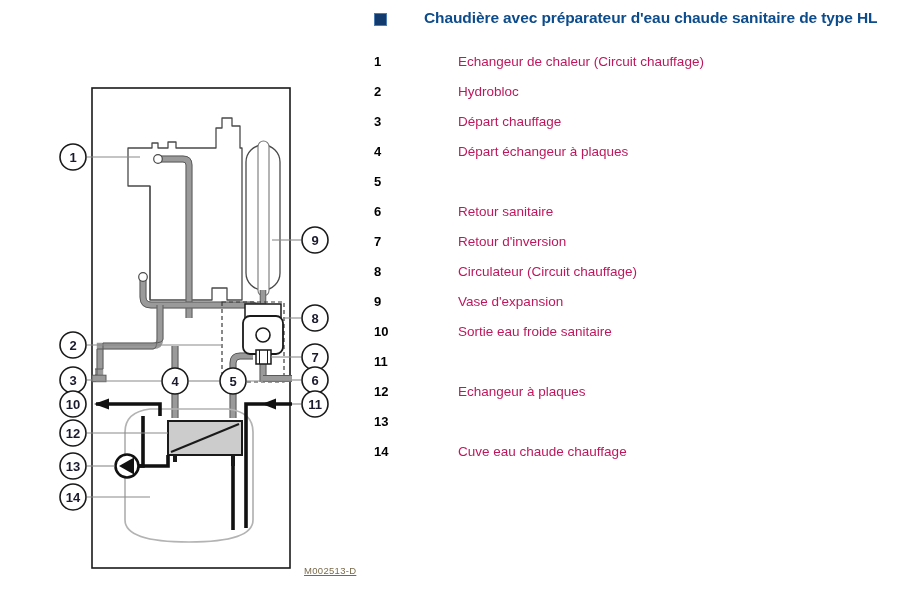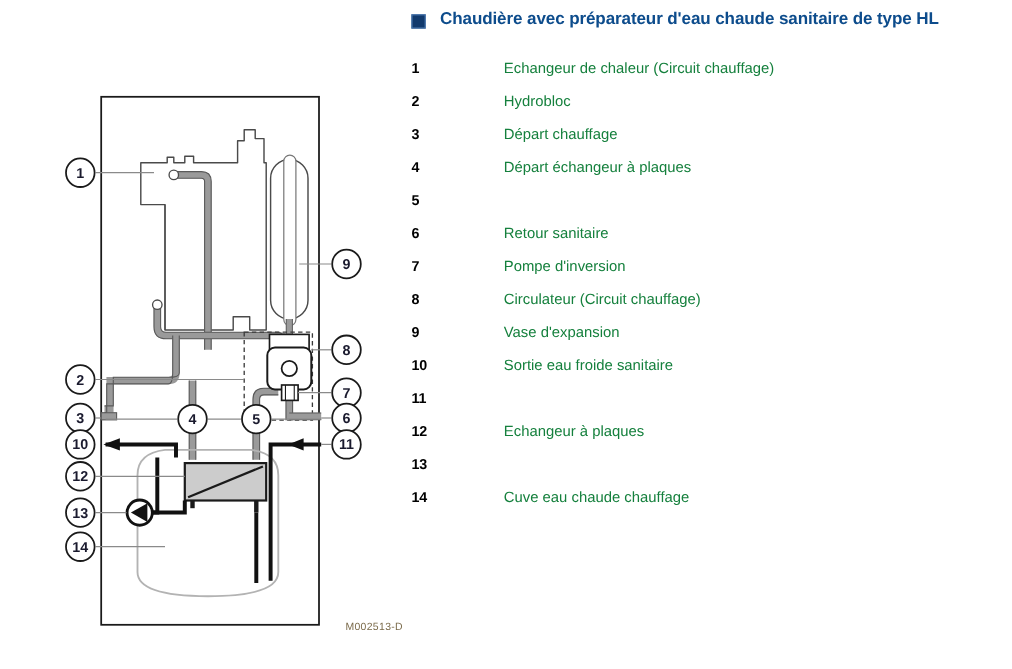--- a/index.html
+++ b/index.html
@@ -12,47 +12,47 @@
   }
   .clip-top{
     position:absolute;left:300px;top:-6px;
     font-size:11px;color:#6b5a3a;letter-spacing:.5px;
     white-space:nowrap;
   }
   
   .right-col{
     position:absolute;left:374px;top:8px;width:530px;
   }
-  .title-row{display:flex;align-items:flex-start;}
+  .title-row{display:flex;align-items:flex-start;gap:24px;}
   .title-bullet{
     width:11px;height:11px;flex:0 0 11px;
     background:#123a6d;border:1.5px solid #4d7cb5;
     margin-top:5px;margin-right:13px;
   }
   .title-text{
     color:#0d4c8c;font-weight:bold;font-size:15.5px;
     line-height:1.33;letter-spacing:-.1px;
     max-width:470px;
   }
   .legend{margin-top:25px;}
   .legend-row{
     display:flex;align-items:baseline;
     height:30px;
   }
   .legend-num{
     width:84px;flex:0 0 84px;
     font-weight:bold;font-size:13px;color:#000;
   }
-  .legend-label{font-size:13.5px;color:#15803d;}
+  .legend-label{font-size:13.5px;color:#be185d;}
 
   
   .diagram{position:absolute;left:0;top:0;width:370px;height:608px;}
   .dwgcode{
-    position:absolute;left:314px;top:565px;
-    font-size:9.5px;color:#7a6a4a;letter-spacing:.3px;
+    position:absolute;left:304px;top:565px;
+    font-size:9.5px;color:#7a6a4a;letter-spacing:.3px;text-decoration:underline;
   }
   svg{display:block;}
   .callout-txt{
     font-family:"Liberation Sans", sans-serif;
     font-size:13px;font-weight:bold;fill:#1a1a2e;
   }
 </style>
 </head>
 <body>
 
@@ -251,21 +251,21 @@
       </div>
       <div class="legend-row">
         <div class="legend-num">5</div>
       </div>
       <div class="legend-row">
         <div class="legend-num">6</div>
         <div class="legend-label">Retour sanitaire</div>
       </div>
       <div class="legend-row">
         <div class="legend-num">7</div>
-        <div class="legend-label">Pompe d'inversion</div>
+        <div class="legend-label">Retour d'inversion</div>
       </div>
       <div class="legend-row">
         <div class="legend-num">8</div>
         <div class="legend-label">Circulateur (Circuit chauffage)</div>
       </div>
       <div class="legend-row">
         <div class="legend-num">9</div>
         <div class="legend-label">Vase d'expansion</div>
       </div>
       <div class="legend-row">

